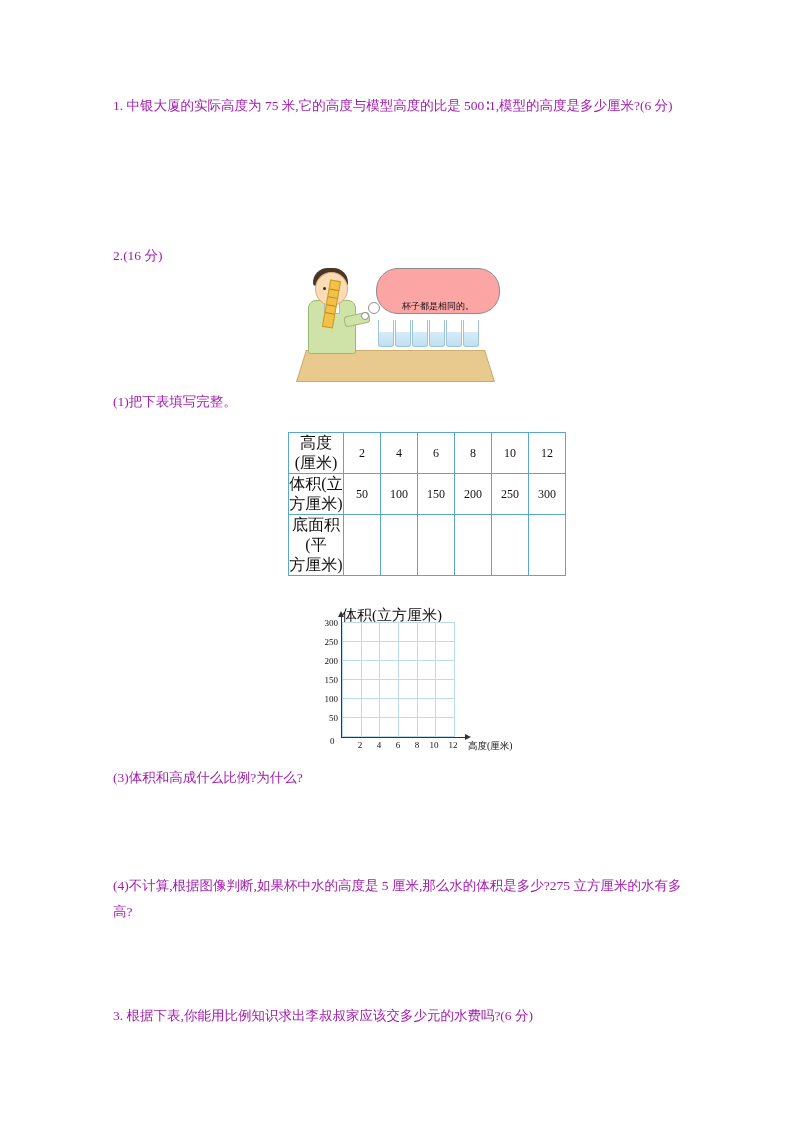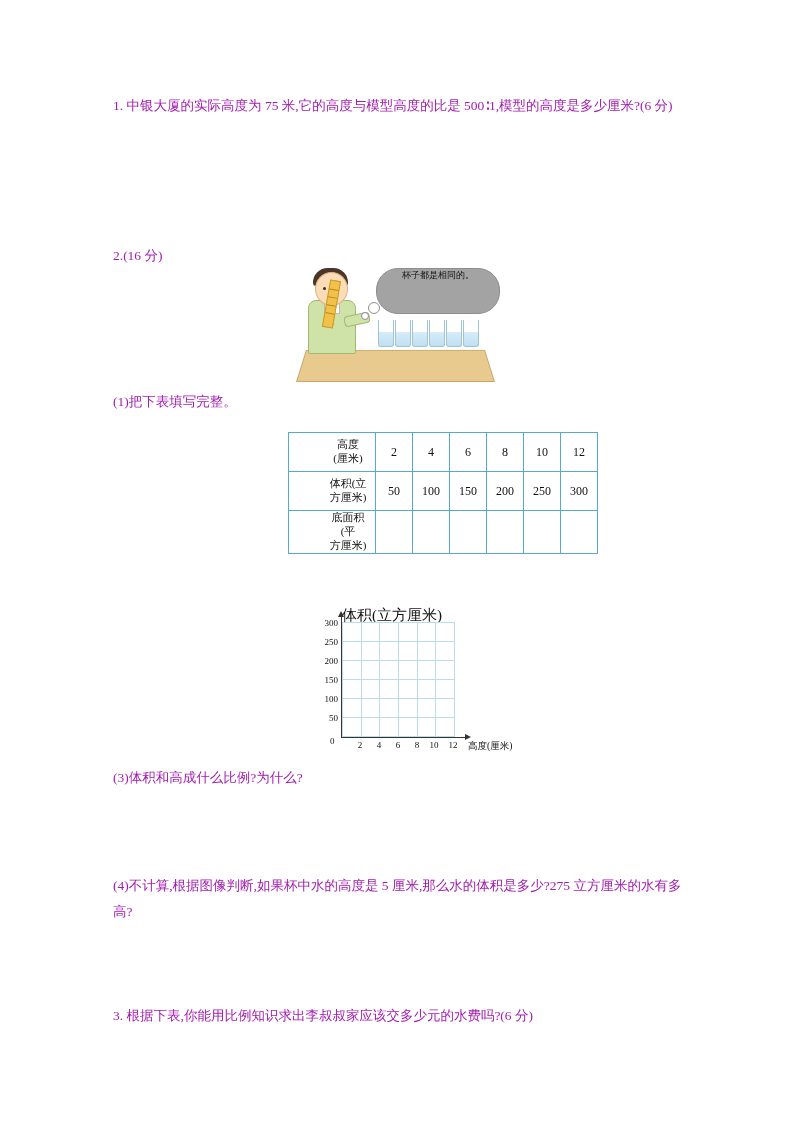--- a/index.html
+++ b/index.html
@@ -145,25 +145,25 @@
     border-top: none;
     background: linear-gradient(to bottom, rgba(255,255,255,0.2) 0%, rgba(255,255,255,0.2) 45%, #d6ecf7 46%, #bfe0f2 100%);
     border-radius: 0 0 3px 3px;
   }
   .cloud {
     position: absolute;
     left: 88px;
     top: 6px;
     width: 122px;
     height: 44px;
-    background: #a3a3a3;
+    background: #fca5a5;
     border: 1px solid #8d8d8d;
     border-radius: 22px;
     display: flex;
-    align-items: flex-start;
+    align-items: flex-end;
     justify-content: center;
   }
   .cloud-text {
     font-size: 9px;
     color: #111;
     font-family: "Liberation Serif", serif;
   }
   .cloud-tail {
     position: absolute;
     left: 80px;
@@ -198,22 +198,21 @@
     border: 1px solid #5aa8c8;
     text-align: center;
     vertical-align: middle;
     color: #111;
     padding: 0;
   }
   .dtable td.hcell {
     width: 54px;
     height: 38px;
     line-height: 1.25;
-    font-size: 11px;
-    padding-left: 32px;
+    font-size: 16px;
   }
   .dtable td.vcell {
     width: 36px;
     height: 38px;
   }
   .dtable td.hcell.tall { height: 42px; margin-left: 12px; }
 
   
   .graph-wrap {
     position: absolute;

